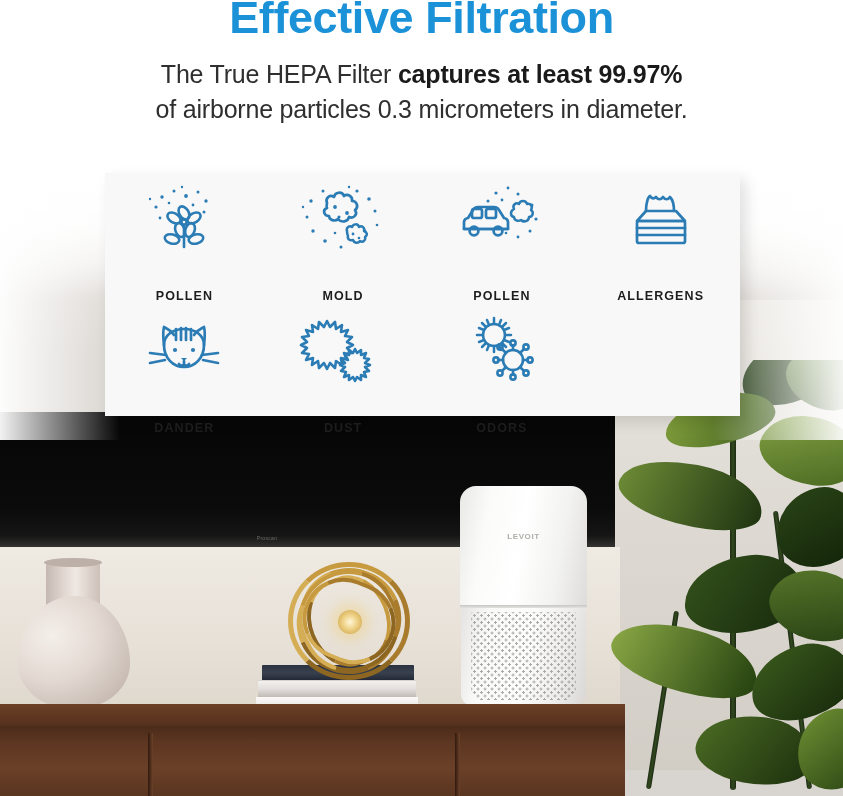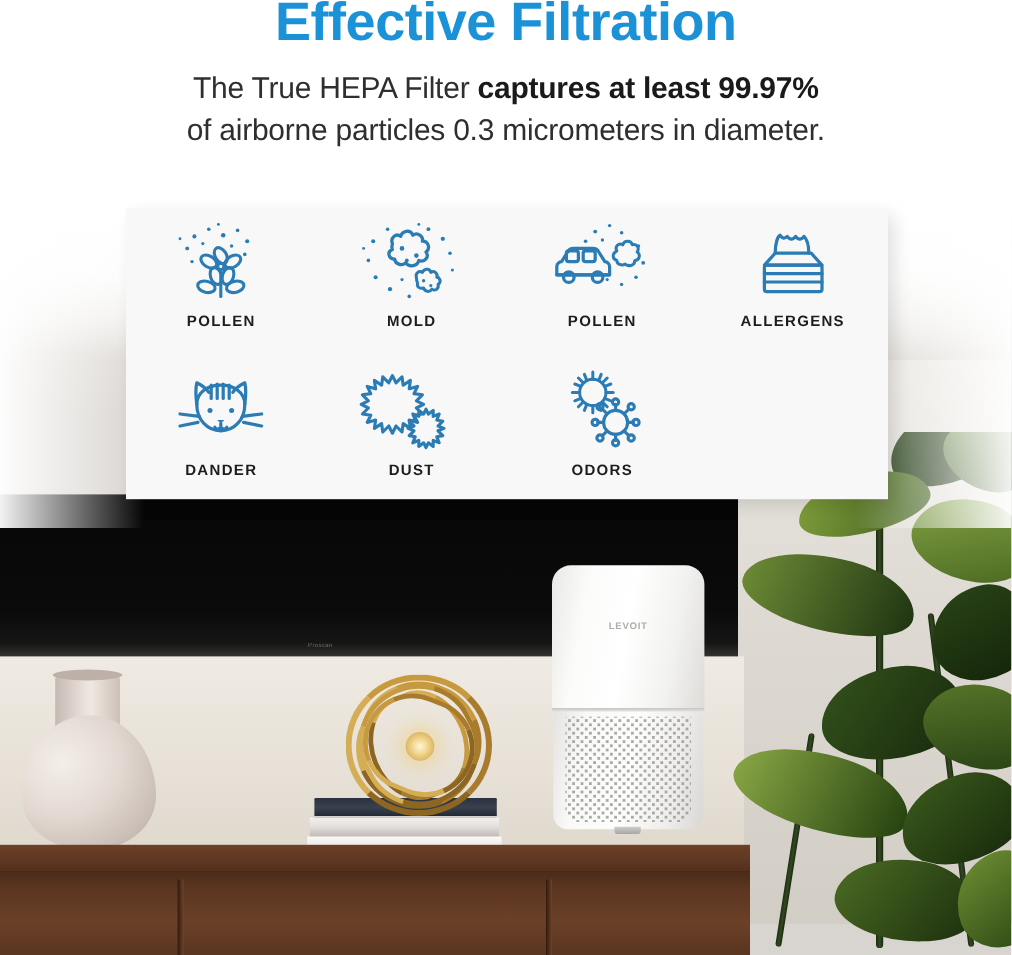--- a/index.html
+++ b/index.html
@@ -124,21 +124,21 @@
   .sp-4 { left:20px; top:12px; width:82px; height:94px;
           transform:rotate(-68deg); border-radius:50%/44%; }
   .sp-core {
     position:absolute; left:50px; top:48px; width:24px; height:24px;
     border-radius:50%;
     background:radial-gradient(circle,#fff6d8 0%,#f0d48b 40%,#c89b3d 100%);
     box-shadow:0 0 14px 6px rgba(240,210,130,.55);
   }
 
   
-  .purifier { position:absolute; left:460px; top:471px; width:127px; height:226px;text-decoration:underline; }
+  .purifier { position:absolute; left:460px; top:486px; width:127px; height:226px;text-decoration:underline; }
   .pur-top {
     position:absolute; left:0; top:0; width:127px; height:121px;
     background:linear-gradient(100deg,#e8e8e6 0%,#fbfbfa 22%,#ffffff 48%,#f2f2f0 76%,#dedcd9 100%);
     border-radius:16px 16px 4px 4px;
   }
   .pur-seam {
     position:absolute; left:0; top:119px; width:127px; height:4px;
     background:linear-gradient(180deg,#c6c5c2,#ededeb);
   }
   .pur-bot {
@@ -222,20 +222,21 @@
   .grid {
     position:absolute; left:0; top:0; width:635px; height:243px;
     display:grid;
     grid-template-columns:repeat(4,1fr);
     grid-template-rows:repeat(2,1fr);
   }
   .cell {
     display:flex; flex-direction:column;
     align-items:center; justify-content:flex-start;
     padding-top:12px;
+    gap:28px;
   }
   .cell .ico { width:92px; height:70px; position:relative; }
   .cell .lbl {
     margin-top:6px;
     font-size:12.5px; font-weight:bold; letter-spacing:1.1px;
     color:#1d1d1d;
     text-align:center;
   }
   .row2 .ico { height:72px; }
 </style>

